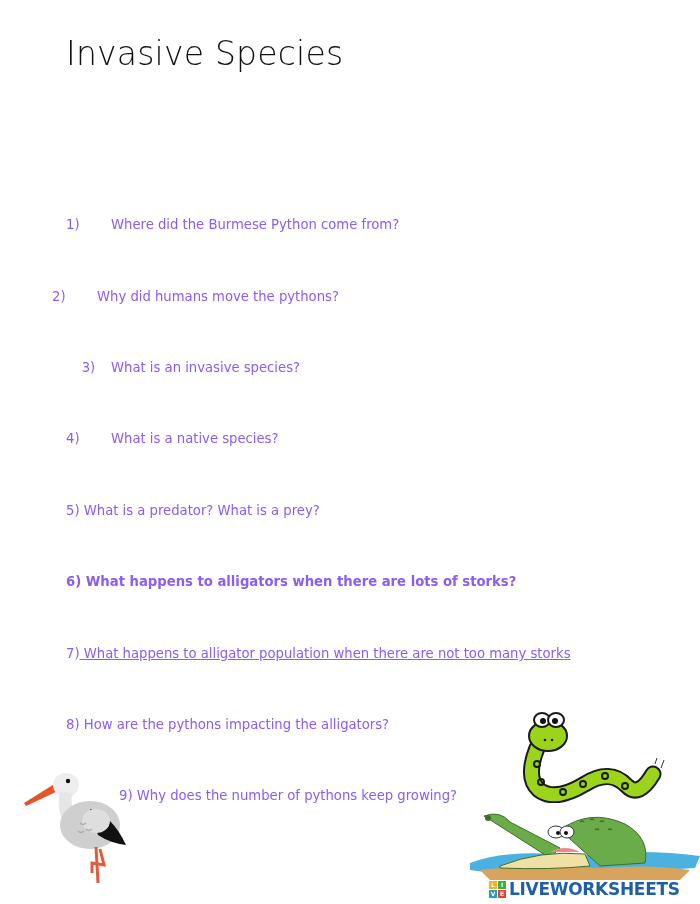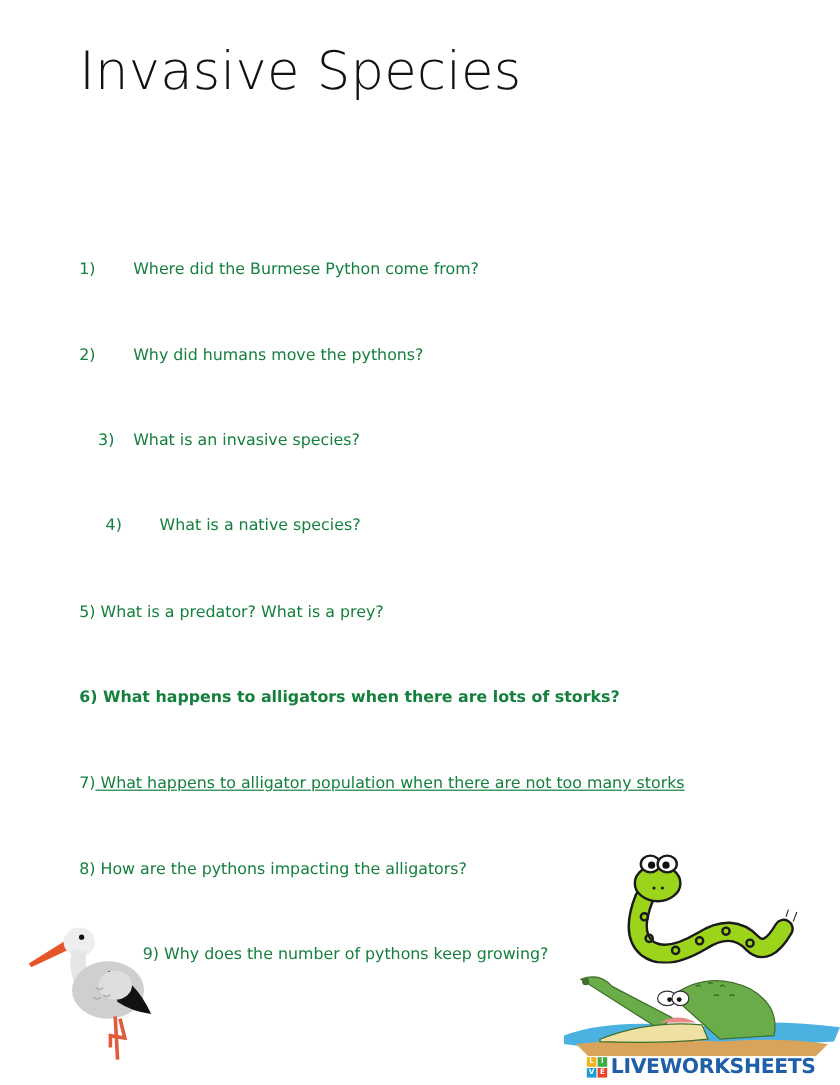--- a/index.html
+++ b/index.html
@@ -1,24 +1,24 @@
 <!DOCTYPE html>
 <html><head>
   <meta charset="utf-8">
   <style>
     * { box-sizing: border-box; margin: 0; padding: 0; }
     html, body { width: 700px; height: 904px; background: #ffffff; overflow: hidden; }
     body { position: relative; font-family: "Liberation Sans", "DejaVu Sans", sans-serif; color: #111; }
     .title {
       position: absolute; left: 66px; top: 34px;
       font-family: "DejaVu Sans", sans-serif; font-weight: 200;
-      font-size: 44px; letter-spacing: 0.2px; color: #111;
+      font-size: 33px; letter-spacing: 0.2px; color: #111;
     }
     .q {
-      position: absolute; font-size: 14.5px; color: #15803d; white-space: nowrap;
+      position: absolute; font-size: 14.5px; color: #8b5cf6; white-space: nowrap;
       font-family: "DejaVu Sans", sans-serif; font-size: 13.2px;
     }
     .q .num { display: inline-block; }
     .q.tab .num { width: 45px; }
     .art { position: absolute; }
     .logo {
       position: absolute; left: 489px; top: 878px; height: 22px;
       display: flex; align-items: center; gap: 3px;
     }
     .logo-grid { display: grid; grid-template-columns: 8px 8px; grid-template-rows: 8px 8px; gap: 1px; }
@@ -32,27 +32,27 @@
     }
   </style>
 </head>
 <body>
 
 <h1 class="title">Invasive Species</h1>
 
 <div class="q tab" style="left:66px; top:217px;">
   <span class="num">1)</span><span>Where did the Burmese Python come from?</span>
 </div>
-<div class="q tab" style="left:66px; top:289px;">
+<div class="q tab" style="left:52px; top:289px;">
   <span class="num">2)</span><span>Why did humans move the pythons?</span>
 </div>
 <div class="q tab" style="left:66px; top:360px;text-align:center;">
   <span class="num">3)</span><span>What is an invasive species?</span>
 </div>
-<div class="q tab" style="left:66px; top:431px;margin-left:22px;">
+<div class="q tab" style="left:66px; top:431px;">
   <span class="num">4)</span><span>What is a native species?</span>
 </div>
 <div class="q" style="left:66px; top:503px;">
   <span class="num">5)</span> <span>What is a predator? What is a prey?</span>
 </div>
 <div class="q" style="left:66px; top:574px;font-weight:bold;">
   <span class="num">6)</span> <span>What happens to alligators when there are lots of storks?</span>
 </div>
 <div class="q" style="left:66px; top:646px;text-decoration:underline;">
   <span class="num">7)</span> <span>What happens to alligator population when there are not too many storks</span>

